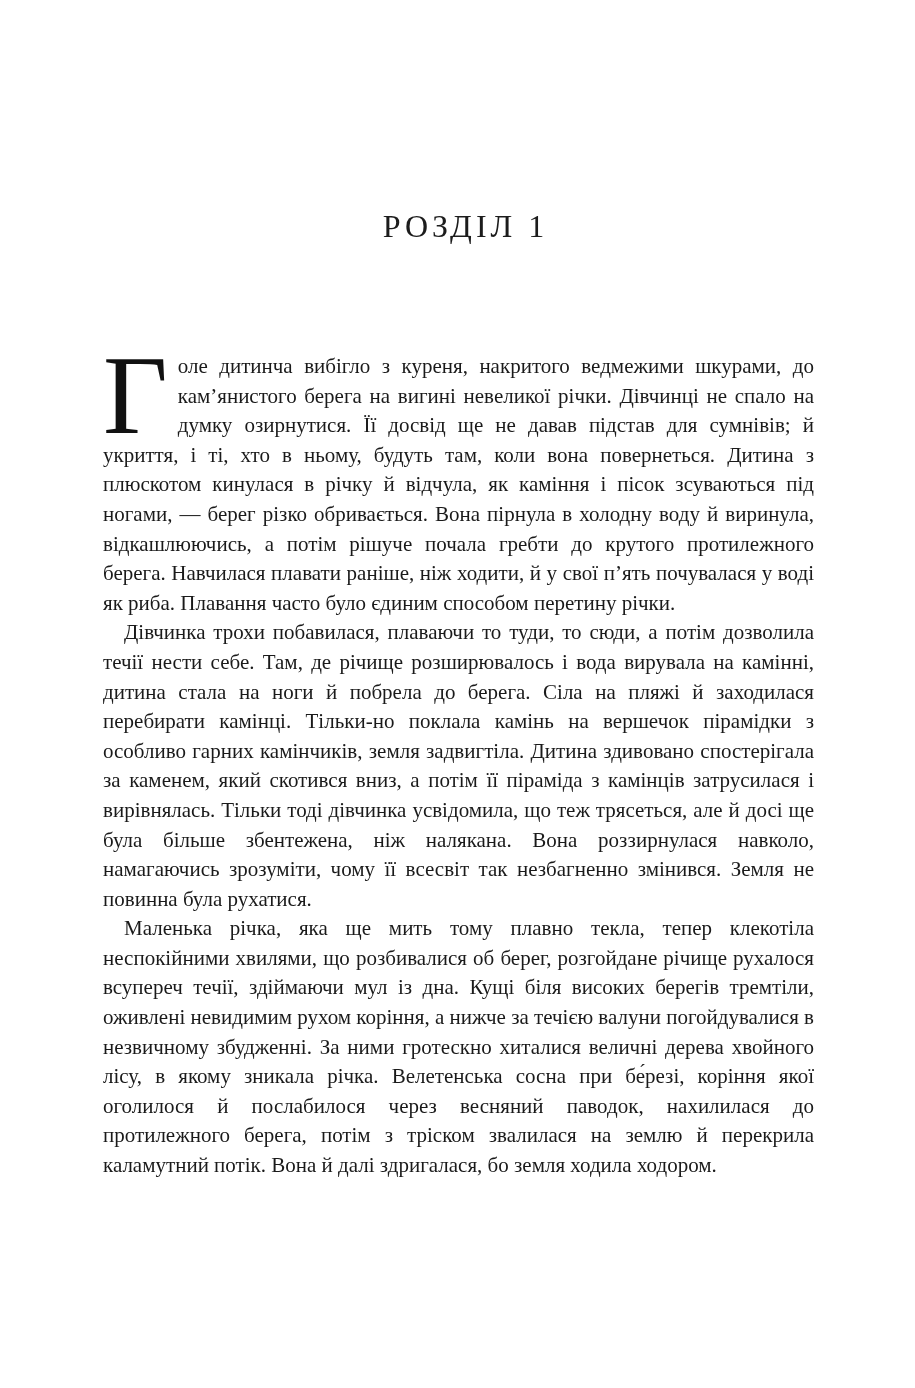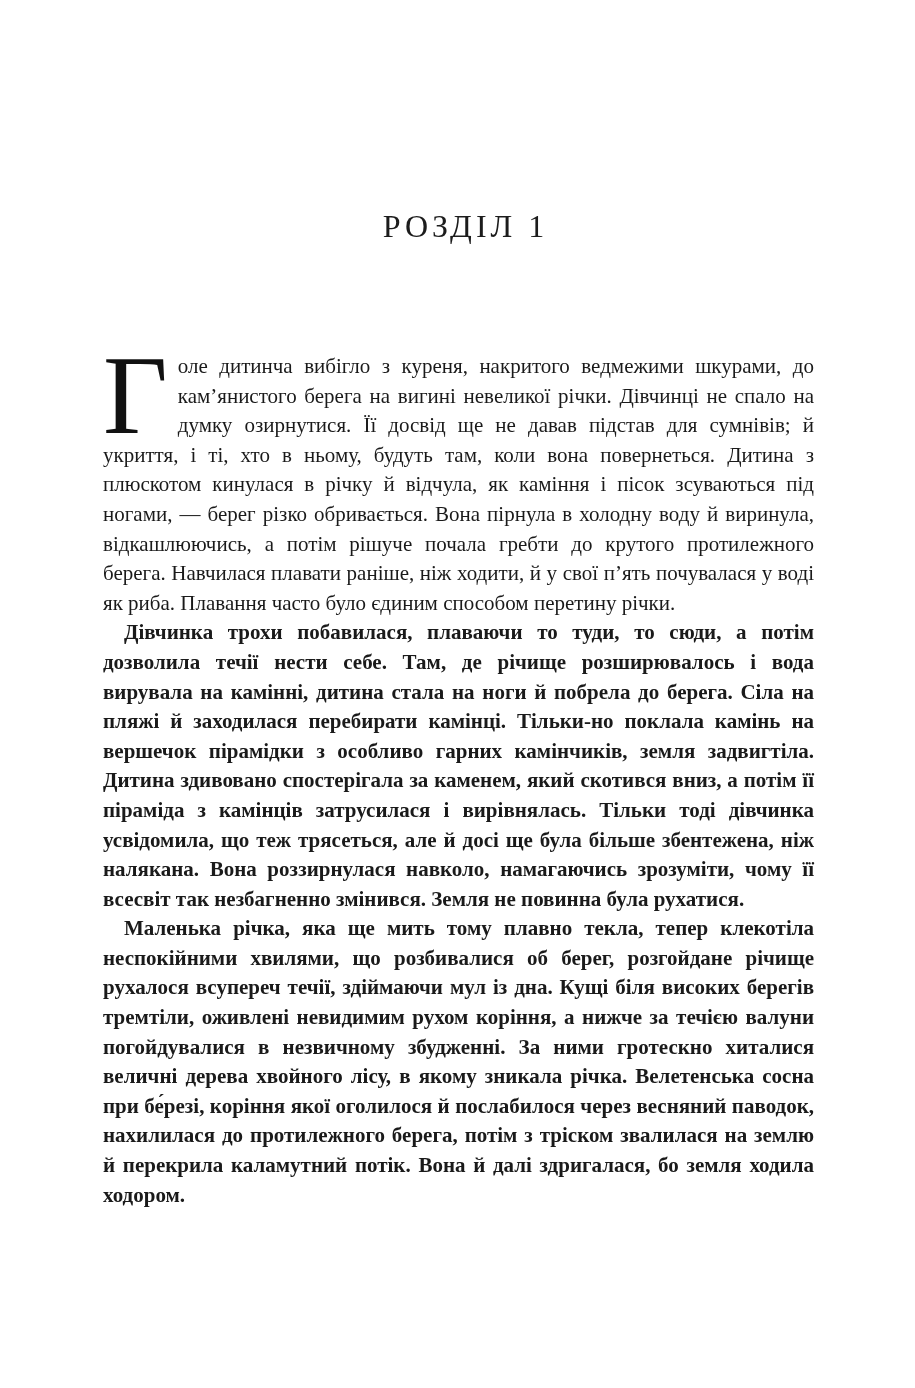--- a/index.html
+++ b/index.html
@@ -41,21 +41,20 @@
     font-size: 21px;
     line-height: 29.6px;
     text-align: justify;
   }
   .para {
     margin: 0;
     padding: 0;
   }
   .para.indent {
     text-indent: 21px;
-    font-weight: bold;
   }
   .dropcap {
     float: left;
     font-size: 112px;
     line-height: 84px;
     height: 86px;
     padding-right: 10px;
     padding-top: 0;
     margin-top: 1px;
     color: #111111;

